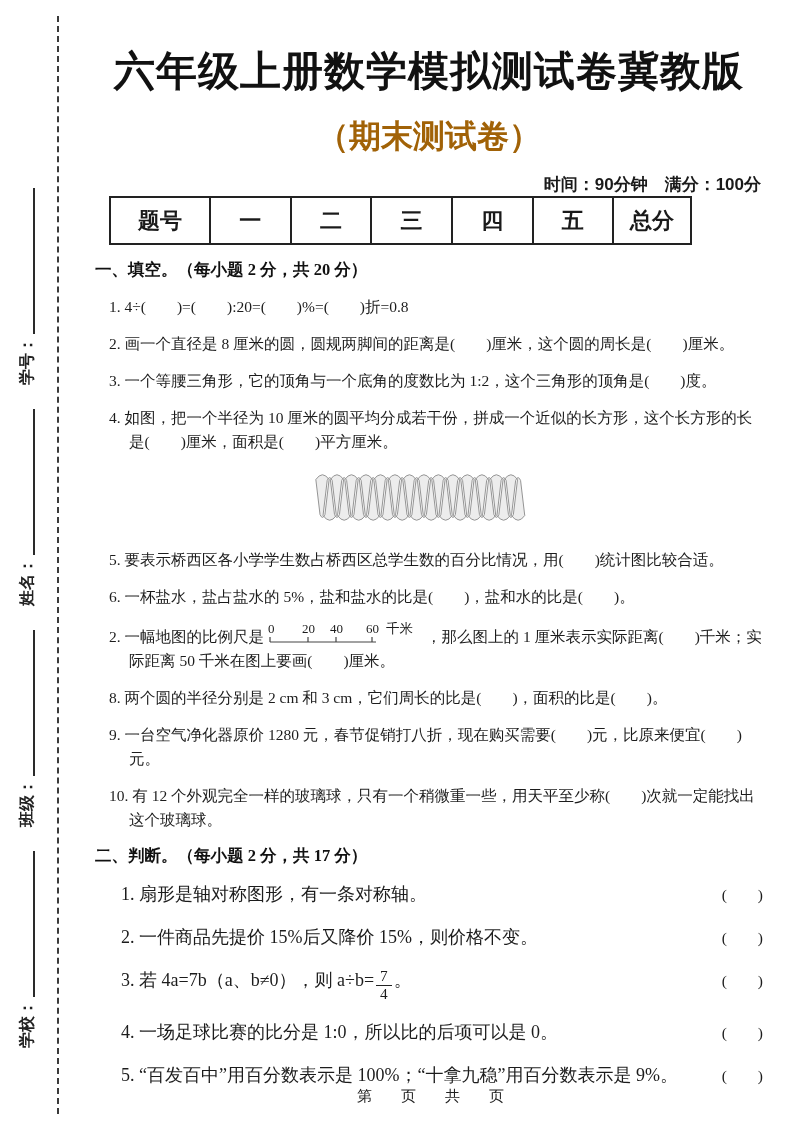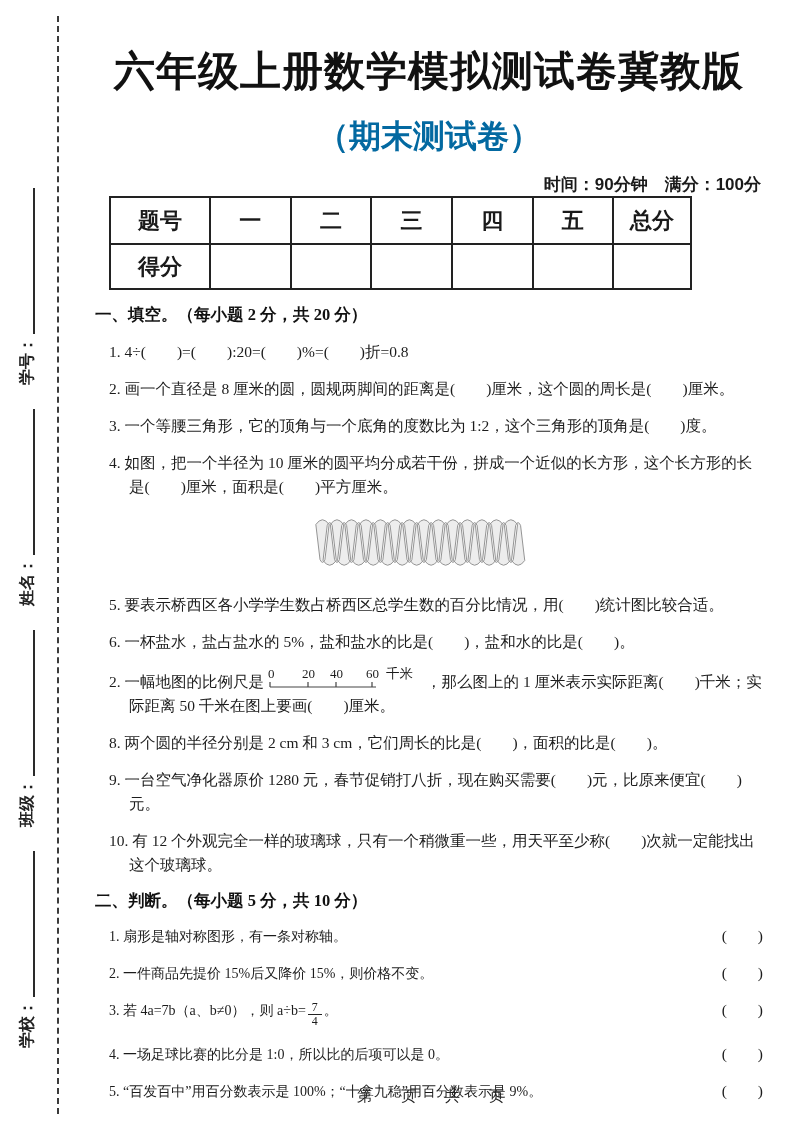--- a/index.html
+++ b/index.html
@@ -36,21 +36,21 @@
   
   .content { margin: 0 30px 0 95px; padding-top: 44px; }
 
   .title {
     text-align: center; font-family: "Liberation Sans", "DejaVu Sans", sans-serif;
     font-weight: bold; font-size: 41px; letter-spacing: 1px;
     color: #111; margin-bottom: 16px;
   }
   .subtitle {
     text-align: center; font-family: "Liberation Sans", "DejaVu Sans", sans-serif;
-    font-weight: bold; font-size: 32px; color: #0369a1; margin-bottom: 14px;
+    font-weight: bold; font-size: 32px; color: #a16207; margin-bottom: 14px;
   }
   .meta {
     text-align: right; font-family: "Liberation Sans", "DejaVu Sans", sans-serif;
     font-weight: bold; font-size: 17px; margin: 0 2px 0 0; color: #1a1a1a;
   }
 
   table.score {
     border-collapse: collapse; width: 583px; margin: 0 8px 14px 14px;
     table-layout: fixed;
   }
@@ -80,21 +80,21 @@
   
   svg.scalebar { vertical-align: -6px; margin: 0 2px; }
   svg.scalebar text {
     font-family: "Liberation Serif", "DejaVu Serif", serif;
     font-size: 13px; fill: #1c1c1c;
   }
   svg.scalebar text.unit { font-size: 13.5px; }
 
   
   .jrow { display: flex; align-items: baseline; margin: 0 0 16px 14px; }
-  .jtext { flex: 1; font-size: 14px; line-height: 1.5; }
+  .jtext { flex: 1; font-size: 18px; line-height: 1.5; margin-left: 12px; }
   .jans  { width: 72px; text-align: right; font-size: 15.5px; white-space: nowrap; }
 
   .frac {
     display: inline-block; vertical-align: -0.85em; text-align: center;
     line-height: 1.1; font-size: 0.85em; margin: 0 2px;
   }
   .frac .num { display: block; border-bottom: 1.4px solid #222; padding: 0 4px; }
   .frac .den { display: block; padding: 0 4px; }
 
   .footer {
@@ -146,29 +146,20 @@
     <tbody>
         <tr class="hdr">
       <th>题号</th>
       <th>一</th>
       <th>二</th>
       <th>三</th>
       <th>四</th>
       <th>五</th>
       <th>总分</th>
     </tr>
-    <tr class="vals">
-      <td>得分</td>
-      <td></td>
-      <td></td>
-      <td></td>
-      <td></td>
-      <td></td>
-      <td></td>
-    </tr>
   </tbody>
     </table>
 
   <div class="sec-heading">一、填空。（每小题 2 分，共 20 分）</div>
 
   <p class="q">1. 4÷(　　)=(　　):20=(　　)%=(　　)折=0.8</p>
   <p class="q">2. 画一个直径是 8 厘米的圆，圆规两脚间的距离是(　　)厘米，这个圆的周长是(　　)厘米。</p>
   <p class="q">3. 一个等腰三角形，它的顶角与一个底角的度数比为 1:2，这个三角形的顶角是(　　)度。</p>
   <p class="q">4. 如图，把一个半径为 10 厘米的圆平均分成若干份，拼成一个近似的长方形，这个长方形的长是(　　)厘米，面积是(　　)平方厘米。</p>
 
@@ -187,21 +178,21 @@
       <text x="64" y="11">40</text>
       <text x="100" y="11">60</text>
       <path d="M4 20 H110 M4 20 V15 M42 20 V15 M70 20 V15 M106 20 V15" stroke="#444" stroke-width="1.2" fill="none"></path>
       <text x="120" y="11" class="unit">千米</text>
     </svg><span>，那么图上的 1 厘米表示实际距离(　　)千米；实际距离 50 千米在图上要画(　　)厘米。</span></p>
 
   <p class="q">8. 两个圆的半径分别是 2 cm 和 3 cm，它们周长的比是(　　)，面积的比是(　　)。</p>
   <p class="q">9. 一台空气净化器原价 1280 元，春节促销打八折，现在购买需要(　　)元，比原来便宜(　　)元。</p>
   <p class="q">10. 有 12 个外观完全一样的玻璃球，只有一个稍微重一些，用天平至少称(　　)次就一定能找出这个玻璃球。</p>
 
-  <div class="sec-heading">二、判断。（每小题 5 分，共 10 分）</div>
+  <div class="sec-heading">二、判断。（每小题 2 分，共 17 分）</div>
 
   <div class="jrow">
     <span class="jtext">1. 扇形是轴对称图形，有一条对称轴。</span>
     <span class="jans">(　　)</span>
   </div>
   <div class="jrow">
     <span class="jtext">2. 一件商品先提价 15%后又降价 15%，则价格不变。</span>
     <span class="jans">(　　)</span>
   </div>
   <div class="jrow">

